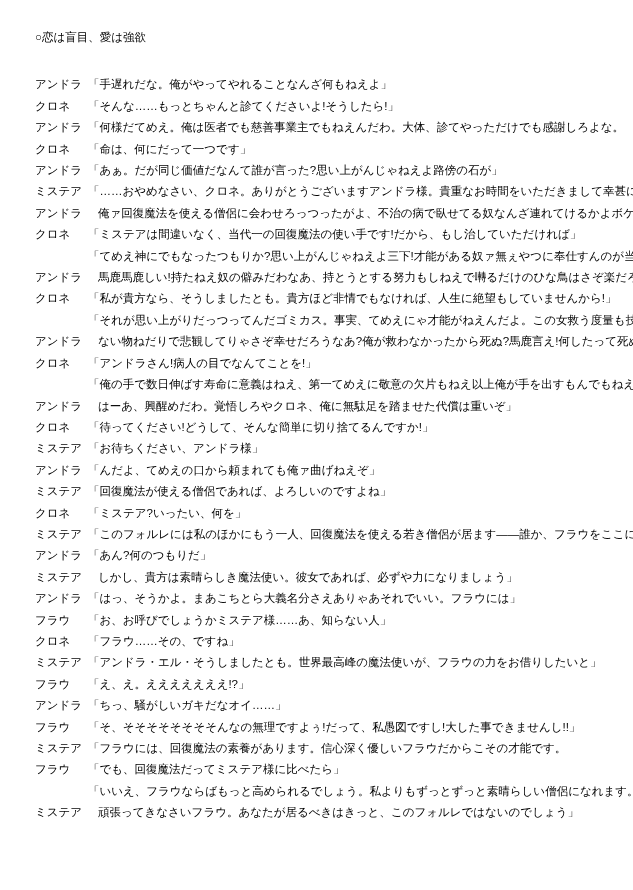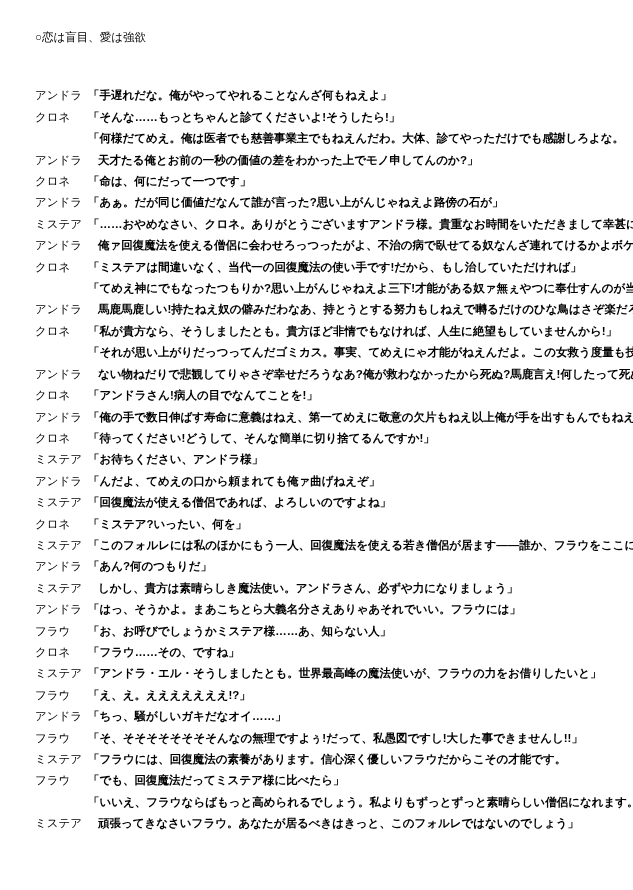--- a/index.html
+++ b/index.html
@@ -15,37 +15,36 @@
     font-size: 11.5px;
     color: #000000;
     -webkit-font-smoothing: antialiased;
   }
   .page {
     padding: 27px 6px 0 35px;
     box-sizing: border-box;
   }
   .title {
     line-height: 21.4px;
-    margin-bottom: 37px;
+    margin-bottom: 26px;
     white-space: nowrap;
   }
   .dialogue-list { }
   .row {
     display: flex;
     align-items: flex-end;
   }
   .speaker {
     flex: 0 0 53px;
     line-height: 21.4px;
     white-space: nowrap;
   }
   .text {
     flex: 1 1 auto;
     min-width: 0;
-    font-weight: bold;
   }
   .tline {
     line-height: 21.4px;
     white-space: nowrap;
   }
   .tline.cont {
     padding-left: 10px;
   }
 </style>
 </head>
@@ -65,21 +64,20 @@
     <div class="speaker">クロネ</div>
     <div class="text">
           <div class="tline">「そんな……もっとちゃんと診てくださいよ!そうしたら!」</div>
         </div>
   </div>
 
   <div class="row">
     <div class="speaker">アンドラ</div>
     <div class="text">
           <div class="tline">「何様だてめえ。俺は医者でも慈善事業主でもねえんだわ。大体、診てやっただけでも感謝しろよな。</div>
-          <div class="tline cont">天才たる俺とお前の一秒の価値の差をわかった上でモノ申してんのか?」</div>
         </div>
   </div>
 
   <div class="row">
     <div class="speaker">クロネ</div>
     <div class="text">
           <div class="tline">「命は、何にだって一つです」</div>
         </div>
   </div>
 
@@ -138,20 +136,21 @@
     <div class="speaker">クロネ</div>
     <div class="text">
           <div class="tline">「アンドラさん!病人の目でなんてことを!」</div>
         </div>
   </div>
 
   <div class="row">
     <div class="speaker">アンドラ</div>
     <div class="text">
           <div class="tline">「俺の手で数日伸ばす寿命に意義はねえ、第一てめえに敬意の欠片もねえ以上俺が手を出すもんでもねえだろ。</div>
+          <div class="tline cont">はーあ、興醒めだわ。覚悟しろやクロネ、俺に無駄足を踏ませた代償は重いぞ」</div>
         </div>
   </div>
 
   <div class="row">
     <div class="speaker">クロネ</div>
     <div class="text">
           <div class="tline">「待ってください!どうして、そんな簡単に切り捨てるんですか!」</div>
         </div>
   </div>
 
@@ -193,21 +192,21 @@
   <div class="row">
     <div class="speaker">アンドラ</div>
     <div class="text">
           <div class="tline">「あん?何のつもりだ」</div>
         </div>
   </div>
 
   <div class="row">
     <div class="speaker">ミステア</div>
     <div class="text">
-          <div class="tline cont">しかし、貴方は素晴らしき魔法使い。アンドラさん、必ずや力になりましょう」</div>
+          <div class="tline cont">しかし、貴方は素晴らしき魔法使い。彼女であれば、必ずや力になりましょう」</div>
         </div>
   </div>
 
   <div class="row">
     <div class="speaker">アンドラ</div>
     <div class="text">
           <div class="tline">「はっ、そうかよ。まあこちとら大義名分さえありゃあそれでいい。フラウには」</div>
         </div>
   </div>
 

